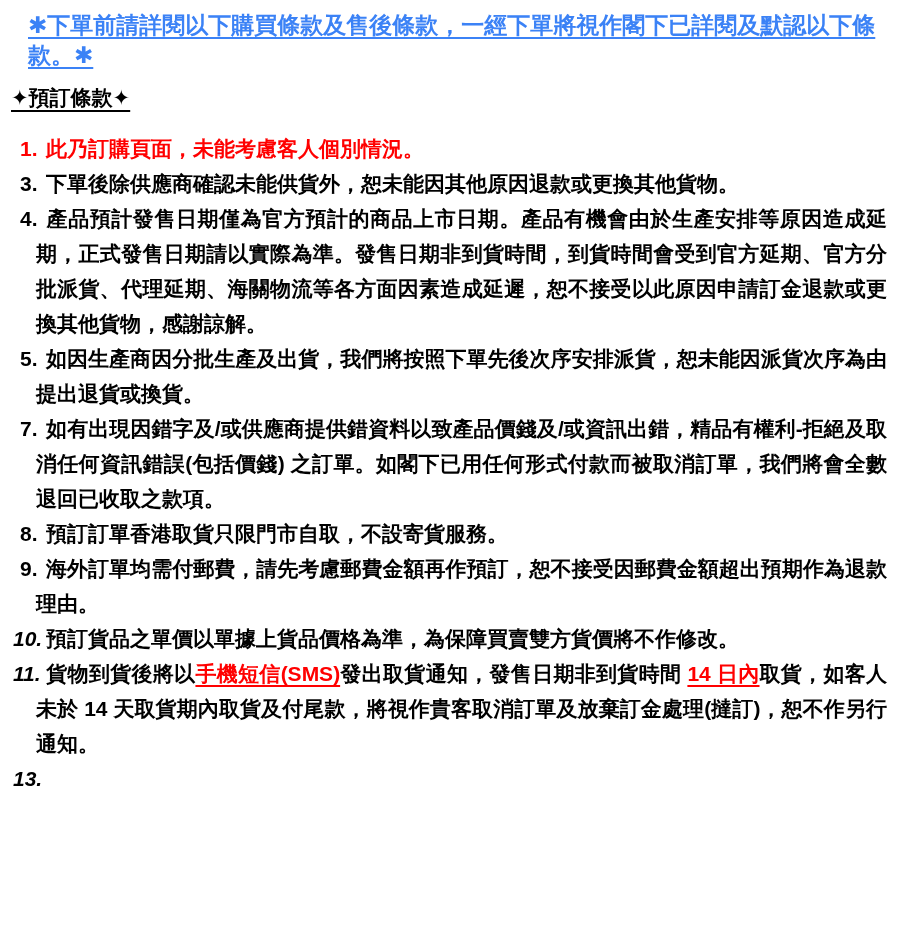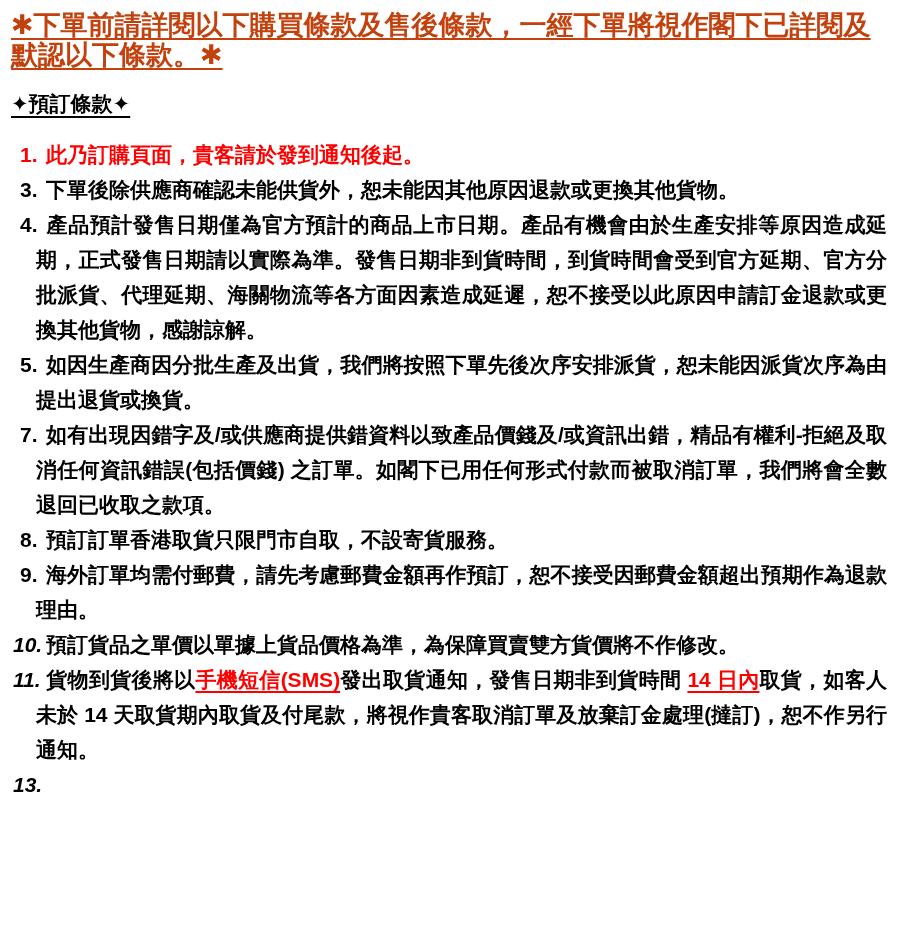--- a/index.html
+++ b/index.html
@@ -13,32 +13,32 @@
     color: #000000;
   }
   .page {
     width: 913px;
     min-height: 948px;
     box-sizing: border-box;
     padding: 10px 26px 14px 10px;
     background: #ffffff;
   }
   .header {
-    color: #c2410c;
-    font-size: 27px;
+    color: #3b82f6;
+    font-size: 23px;
     line-height: 30px;
     text-decoration: underline;
     text-decoration-thickness: 2px;
     text-underline-offset: 4px;
-    margin-left: 1px;
+    margin-left: 18px;
   }
   .section-title {
     font-size: 21px;
     line-height: 30px;
-    margin: 19px 0 0 1px;
+    margin: 13px 0 0 1px;
     color: #000000;
   }
   .section-title .title-text {
     text-decoration: underline;
     text-decoration-thickness: 2px;
     text-underline-offset: 5px;
   }
   ol.terms {
     list-style: none;
     margin: 18px 0 0 0;
@@ -79,21 +79,21 @@
 <body>
 
 <div class="page">
   <div class="header">✱下單前請詳閱以下購買條款及售後條款，一經下單將視作閣下已詳閱及默認以下條款。✱</div>
 
   <div class="section-title">
     <span class="title-text">✦預訂條款✦</span>
   </div>
 
   <ol class="terms">
-      <li class="red-item"><span class="t-num">1.</span><span><span class="seg-plain">此乃訂購頁面，貴客請於發到通知後起。</span></span></li>
+      <li class="red-item"><span class="t-num">1.</span><span><span class="seg-plain">此乃訂購頁面，未能考慮客人個別情況。</span></span></li>
       <li><span class="t-num">3.</span><span><span class="seg-plain">下單後除供應商確認未能供貨外，恕未能因其他原因退款或更換其他貨物。</span></span></li>
       <li><span class="t-num">4.</span><span><span class="seg-plain">產品預計發售日期僅為官方預計的商品上市日期。產品有機會由於生產安排等原因造成延期，正式發售日期請以實際為準。發售日期非到貨時間，到貨時間會受到官方延期、官方分批派貨、代理延期、海關物流等各方面因素造成延遲，恕不接受以此原因申請訂金退款或更換其他貨物，感謝諒解。</span></span></li>
       <li><span class="t-num">5.</span><span><span class="seg-plain">如因生產商因分批生產及出貨，我們將按照下單先後次序安排派貨，恕未能因派貨次序為由提出退貨或換貨。</span></span></li>
       <li><span class="t-num">7.</span><span><span class="seg-plain">如有出現因錯字及/或供應商提供錯資料以致產品價錢及/或資訊出錯，精品有權利-拒絕及取消任何資訊錯誤(包括價錢) 之訂單。如閣下已用任何形式付款而被取消訂單，我們將會全數退回已收取之款項。</span></span></li>
       <li><span class="t-num">8.</span><span><span class="seg-plain">預訂訂單香港取貨只限門市自取，不設寄貨服務。</span></span></li>
       <li><span class="t-num">9.</span><span><span class="seg-plain">海外訂單均需付郵費，請先考慮郵費金額再作預訂，恕不接受因郵費金額超出預期作為退款理由。</span></span></li>
       <li><span class="t-num wide">10.</span><span><span class="seg-plain">預訂貨品之單價以單據上貨品價格為準，為保障買賣雙方貨價將不作修改。</span></span></li>
       <li><span class="t-num wide">11.</span><span><span class="seg-plain">貨物到貨後將以</span><span class="seg-red-underline">手機短信(SMS)</span><span class="seg-plain">發出取貨通知，發售日期非到貨時間 </span><span class="seg-red-underline">14 日內</span><span class="seg-plain">取貨，如客人未於 14 天取貨期內取貨及付尾款，將視作貴客取消訂單及放棄訂金處理(撻訂)，恕不作另行通知。</span></span></li>
       <li><span class="t-num wide">13.</span></li>
     </ol>

